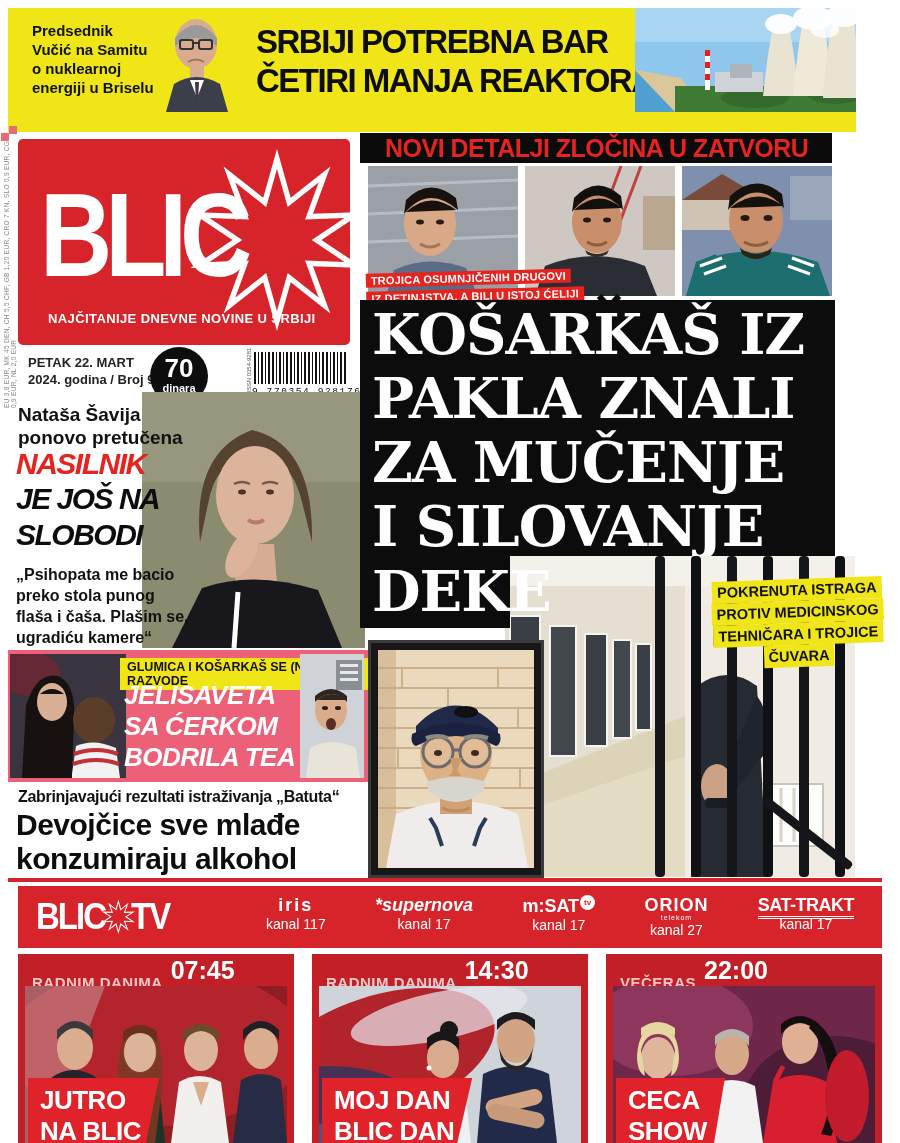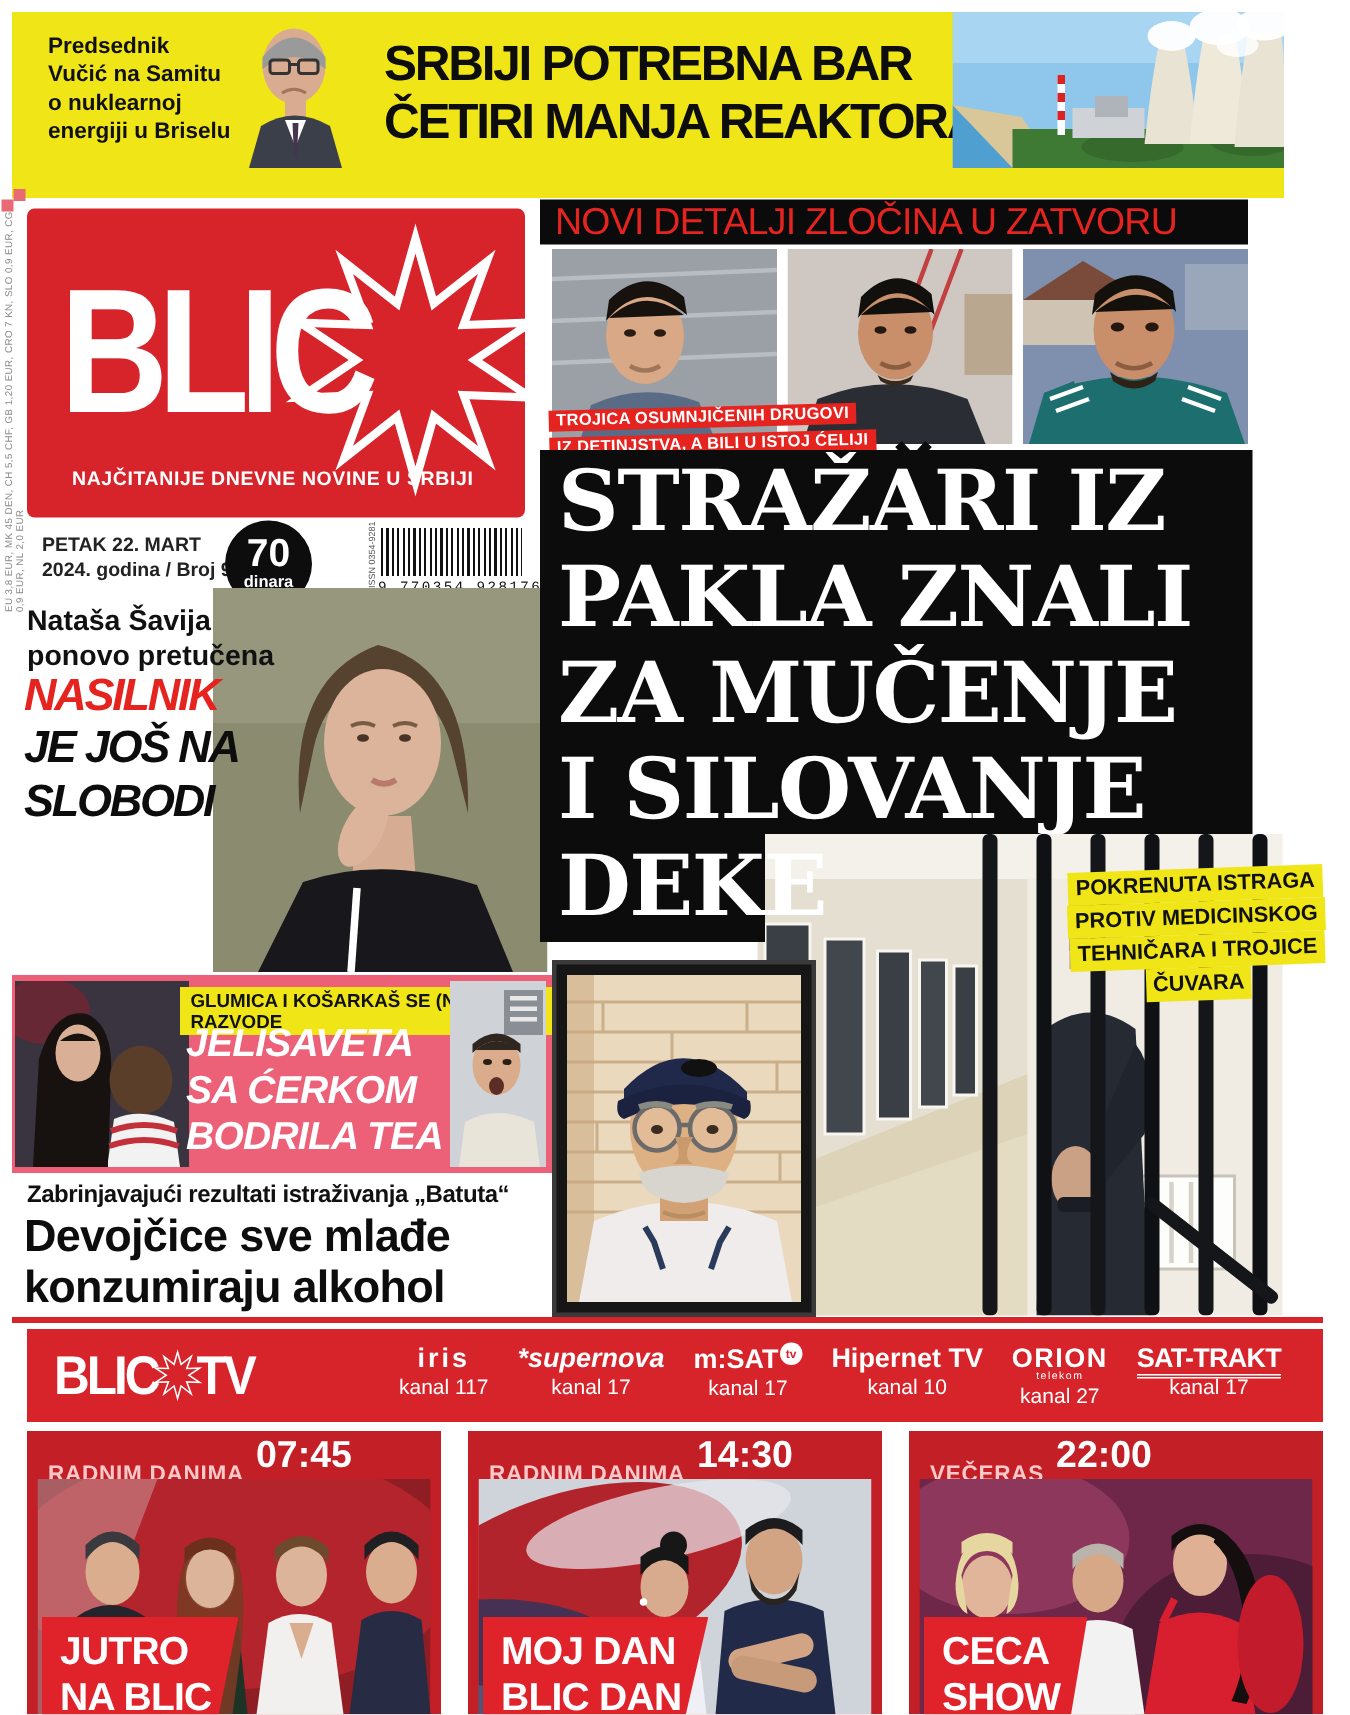--- a/index.html
+++ b/index.html
@@ -30,21 +30,21 @@
   .ls-quote{left:16px;top:564px;font-size:16px;line-height:21px;font-weight:800;color:#111;}
   
   .pink{left:8px;top:650px;width:360px;height:132px;background:#ec6078;}
   .pink-tag{left:112px;top:8px;background:#f0e517;color:#111;font-size:12.5px;font-weight:900;padding:2px 7px;}
   .pink-headline{left:116px;top:30px;font-size:26px;line-height:31px;font-weight:900;font-style:italic;color:#fff;letter-spacing:-.5px;}
   
   .al-kicker{left:18px;top:788px;font-size:16px;font-weight:800;color:#111;letter-spacing:-.3px;}
   .al-headline{left:16px;top:808px;font-size:30px;line-height:34px;font-weight:900;color:#0d0d0d;letter-spacing:-.5px;}
   
   .pr-banner{left:360px;top:133px;width:472px;height:30px;background:#0b0b0b;color:#e5231f;
-             font-size:25px;font-weight:400;letter-spacing:-.5px;padding-left:10px;line-height:30px;box-sizing:border-box;}
+             font-size:25px;font-weight:700;letter-spacing:-.5px;padding-left:25px;line-height:30px;box-sizing:border-box;}
   .mugshots{left:368px;top:166px;width:464px;height:130px;display:flex;gap:7px;}
   .mug{width:150px;height:130px;overflow:hidden;}
   .mug-caption{left:366px;top:268px;transform:rotate(-1.5deg);}
   .mug-caption span{display:inline-block;background:#e5231f;color:#fff;font-size:11px;font-weight:900;padding:1px 5px;letter-spacing:.2px;}
   .down-arrow{left:596px;top:293px;}
   .black-box{left:360px;top:300px;width:475px;height:256px;background:#0c0c0c;}
   .black-box2{left:360px;top:556px;width:150px;height:72px;background:#0c0c0c;}
   .serif-head{font-family:"DejaVu Serif","Liberation Serif",serif;font-weight:700;color:#fff;
               font-size:56px;line-height:64px;padding-left:12px;letter-spacing:-1px;}
   .note{left:706px;top:579px;transform:rotate(-2deg);text-align:center;width:184px;line-height:20px;}
@@ -163,20 +163,24 @@
     <path d="M96,152 L132,152 L140,256 L88,256 Z" fill="#d6ad92"></path>
     <ellipse cx="100" cy="162" rx="13" ry="26" transform="rotate(28 100 162)" fill="#dbb49b"></ellipse>
     <path d="M30,256 L60,196 Q112,178 176,198 L200,256 Z" fill="#17171c"></path>
     <line x1="96" y1="200" x2="92" y2="256" stroke="#fff" stroke-width="5"></line>
   </svg>
   <div class="abs ls-red">NASILNIK</div>
   <div class="abs ls-kicker pre">Nataša Šavija
 ponovo pretučena</div>
   <div class="abs ls-black pre">JE JOŠ NA
 SLOBODI</div>
+  <div class="abs ls-quote pre">„Psihopata me bacio
+preko stola punog
+flaša i čaša. Plašim se,
+ugradiću kamere“</div>
 
   <div class="abs pink">
     <svg class="abs" style="left:2px;top:4px;" width="116" height="124" viewBox="0 0 116 124">
       <rect width="116" height="124" fill="#3a3340"></rect>
       <ellipse cx="20" cy="20" rx="30" ry="22" fill="#7a2430" opacity=".7"></ellipse>
       <path d="M12,124 L16,52 Q26,18 48,22 Q66,30 64,64 L62,124 Z" fill="#17120f"></path>
       <ellipse cx="42" cy="48" rx="15" ry="19" fill="#d9b096"></ellipse>
       <path d="M30,40 Q42,30 54,40" fill="#17120f"></path>
       <ellipse cx="84" cy="66" rx="21" ry="23" fill="#5a3e2a"></ellipse>
       <path d="M62,120 L66,92 Q84,84 106,94 L110,124 L62,124 Z" fill="#f2f2f2"></path>
@@ -261,21 +265,21 @@
 
   <div class="abs mug-caption">
     <span>TROJICA OSUMNJIČENIH DRUGOVI</span><br>
     <span>IZ DETINJSTVA, A BILI U ISTOJ ĆELIJI</span>
   </div>
   <svg class="abs down-arrow" width="26" height="22" viewBox="0 0 26 22">
     <polyline points="3,3 13,14 23,3" fill="none" stroke="#0c0c0c" stroke-width="6"></polyline>
   </svg>
 
   <div class="abs black-box">
-    <div class="serif-head" style="padding-top:2px;">STRAŽARI IZ</div>
+    <div class="serif-head" style="padding-top:2px;">KOŠARKAŠ IZ</div>
     <div class="serif-head">PAKLA ZNALI</div>
     <div class="serif-head">ZA MUČENJE</div>
     <div class="serif-head">I SILOVANJE</div>
   </div>
 
   <svg class="abs corridor" width="350" height="321" viewBox="0 0 350 321">
     <rect width="350" height="321" fill="#ece7dd"></rect>
     <rect width="350" height="30" fill="#f4f1ea"></rect>
     <rect x="0" y="30" width="180" height="200" fill="#e5dfd2"></rect>
     <polygon points="0,321 180,321 180,160 0,232" fill="#ddd3b8"></polygon>
@@ -381,24 +385,20 @@
       </div>
       <div class="chan">
         <div class="nm nm-super">*supernova</div>
         <div class="kn">kanal 17</div>
       </div>
       <div class="chan">
         <div class="nm nm-msat"><span>m:SAT</span><span class="tvbadge">tv</span></div>
         <div class="kn">kanal 17</div>
       </div>
       <div class="chan">
-        <div class="nm">Hipernet TV</div>
-        <div class="kn">kanal 10</div>
-      </div>
-      <div class="chan">
         <div class="nm nm-orion"><span>ORION</span><span class="orion-sub">telekom</span></div>
         <div class="kn">kanal 27</div>
       </div>
       <div class="chan">
         <div class="nm"><span class="nm-sat">SAT-TRAKT</span></div>
         <div class="kn">kanal 17</div>
       </div>
     </div>
   </div>
 

